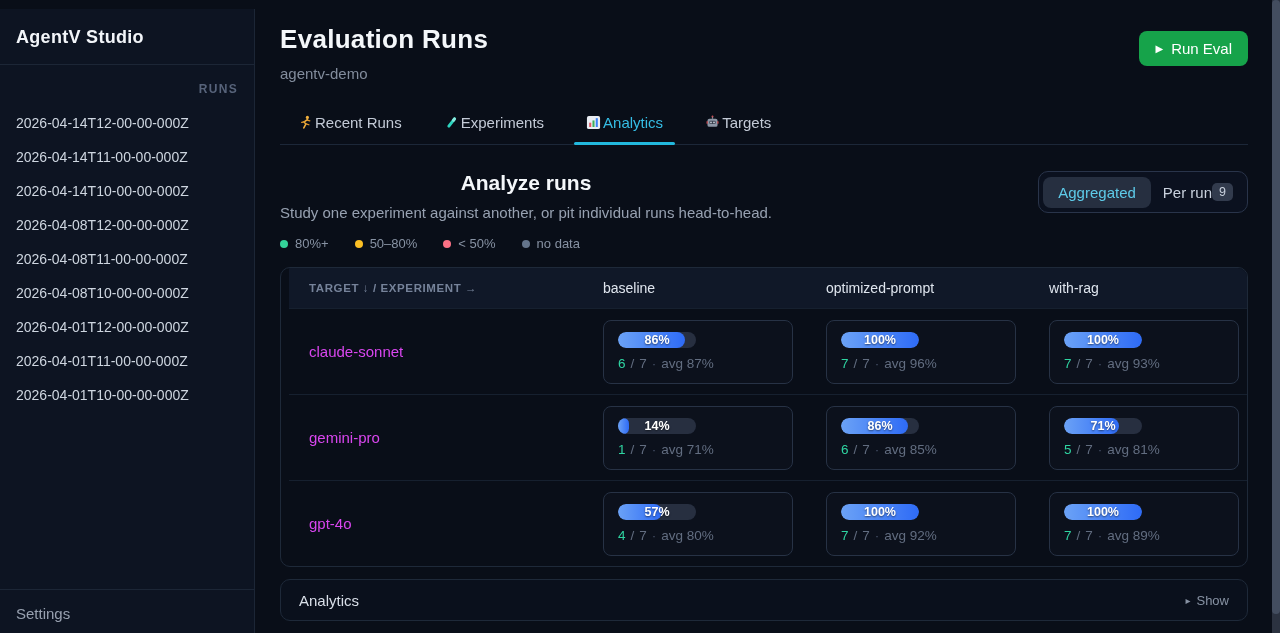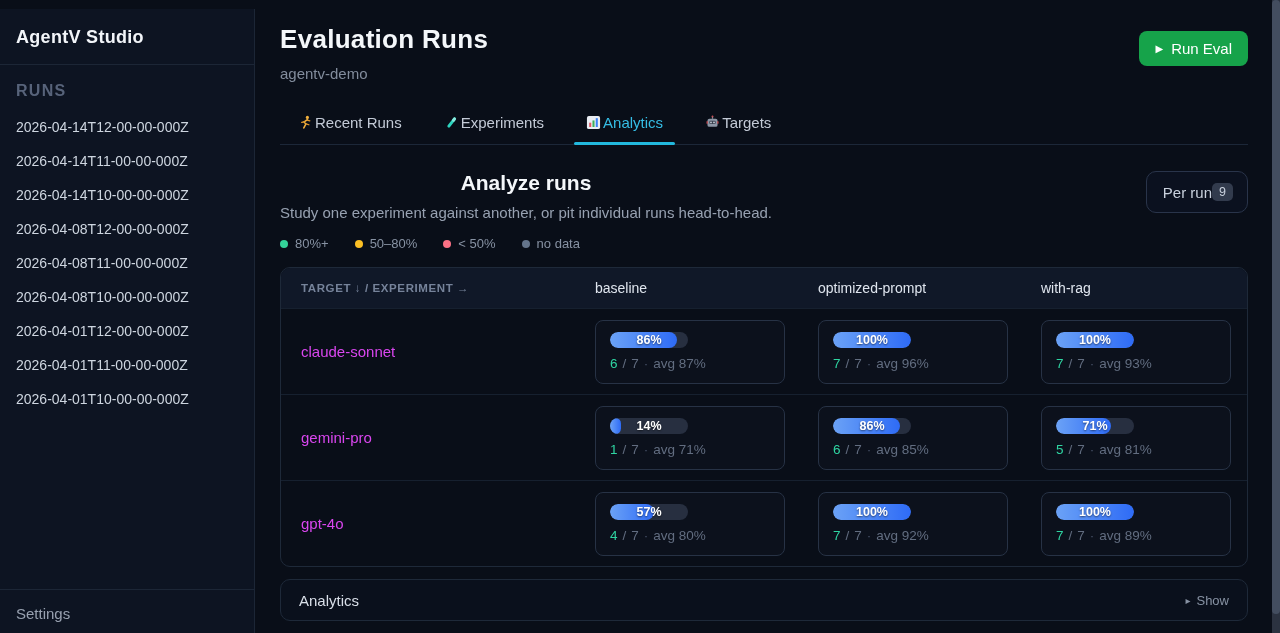--- a/index.html
+++ b/index.html
@@ -10,21 +10,21 @@
     -webkit-font-smoothing:antialiased;
   }
   
   .sidebar{
     position:absolute;left:0;top:9px;width:255px;height:100%;
     background:#0d1422;border-right:1px solid #1c2636;
     display:flex;flex-direction:column;box-sizing:border-box;
   }
   .sidebar-header{padding:18px 16px 16px;border-bottom:1px solid #1c2636;}
   .app-title{font-size:18px;font-weight:bold;color:#f2f5f9;letter-spacing:.3px;}
-  .runs-label{padding:17px 16px 4px;font-size:16px;font-weight:600;letter-spacing:1.3px;color:#57637a;}
+  .runs-label{padding:17px 16px 4px;font-size:12px;font-weight:600;letter-spacing:1.3px;color:#57637a;text-align:right;}
   .runs-list{flex:1;overflow:hidden;padding-top:6px;}
   .run-item{padding:8px 16px;font-size:14px;line-height:18px;color:#ced6e0;cursor:pointer;white-space:nowrap;}
   .sidebar-footer{border-top:1px solid #1c2636;padding:15px 16px 20px;font-size:15px;color:#98a1b0;cursor:pointer;}
   
   .main{position:absolute;left:256px;top:0;right:8px;bottom:0;padding:20px 24px 0;box-sizing:border-box;}
   .header-row{display:flex;justify-content:space-between;align-items:flex-start;}
   .page-title{font-size:26px;font-weight:bold;color:#f4f7fa;letter-spacing:.3px;margin-top:4px;}
   .page-subtitle{margin-top:10px;font-size:15px;color:#828c9c;}
   .run-eval-btn{
     margin-top:11px;background:#16a34a;color:#fff;border:none;border-radius:8px;
@@ -44,21 +44,21 @@
   .toggle-group{display:flex;align-items:center;border:1px solid #29344a;background:#0b111f;border-radius:10px;padding:4px;}
   .toggle-option{font-size:15px;cursor:pointer;}
   .toggle-option.active{background:#262f40;color:#5ecbe9;border-radius:8px;padding:7px 15px;}
   .toggle-option.inactive{color:#c9d1dd;padding:7px 10px 7px 12px;display:flex;align-items:center;}
   .count-badge{background:#323b4d;color:#c9d1dd;border-radius:5px;font-size:12.5px;padding:2px 7px;}
   
   .legend{display:flex;gap:26px;align-items:center;margin-top:15px;}
   .legend-item{display:flex;align-items:center;gap:7px;font-size:13px;color:#8792a3;}
   .legend-dot{width:8px;height:8px;border-radius:50%;}
   
-  .matrix{margin-top:16px;border:1px solid #1e2939;border-radius:10px;overflow:hidden;}
+  .matrix{margin-top:16px;border:1px solid #1e2939;border-radius:10px;overflow:hidden;padding-left:8px;}
   .matrix-header{display:grid;grid-template-columns:314px 223px 223px 1fr;align-items:center;background:#101828;height:40px;}
   .corner{padding-left:20px;font-size:11.5px;font-weight:600;letter-spacing:.6px;color:#76839a;}
   .col-label{font-size:14px;color:#dfe5ee;}
   .matrix-row{display:grid;grid-template-columns:314px 223px 223px 1fr;align-items:center;border-top:1px solid #16202f;height:85px;}
   .target-label{padding-left:20px;font-size:15px;color:#d946ef;}
   .cell-card{
     width:190px;box-sizing:border-box;background:#0c111c;border:1px solid #273245;
     border-radius:8px;padding:11px 14px 12px;cursor:pointer;
   }
   .pill{position:relative;width:78px;height:16px;background:#272f40;border-radius:10px;overflow:hidden;}
@@ -166,20 +166,21 @@
       <span>Targets</span>
     </div>
   </div>
 
   <div class="analyze-header">
     <div>
       <div class="analyze-title">Analyze runs</div>
       <div class="analyze-desc">Study one experiment against another, or pit individual runs head-to-head.</div>
     </div>
     <div class="toggle-group">
+      <div class="toggle-option active">Aggregated</div>
       <div class="toggle-option inactive">
         <span>Per run</span>
         <span class="count-badge">9</span>
       </div>
     </div>
   </div>
 
   <div class="legend">
       <span class="legend-item">
         <span class="legend-dot" style="background: rgb(52, 211, 153);"></span>

